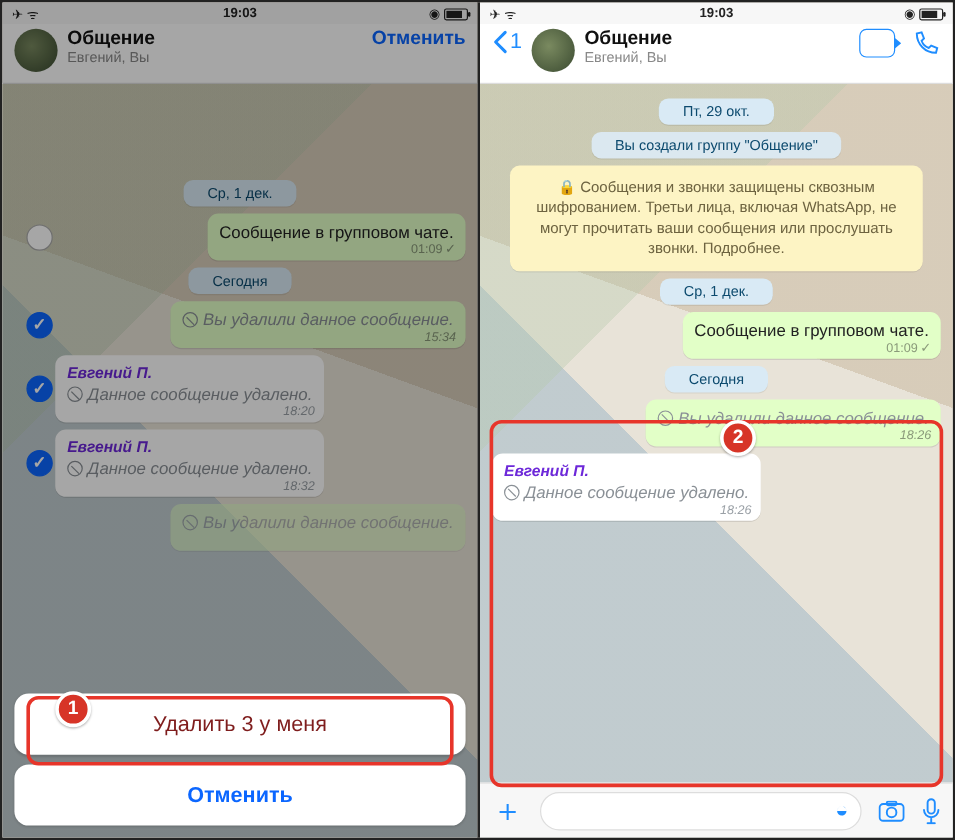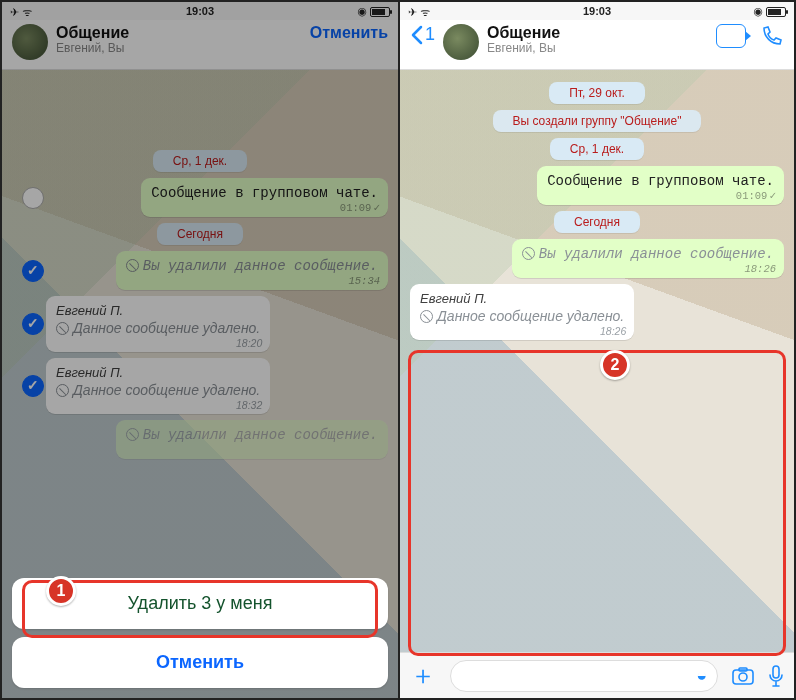--- a/index.html
+++ b/index.html
@@ -76,21 +76,21 @@
       #e8e3d8;
   }
   .scroll {
     position:absolute; left:0; right:0; top:68px; bottom:0;
     overflow:hidden;
     padding: 6px 10px;
   }
   .p2 .scroll { bottom:46px; }
   .datepill, .syspill {
     display:block; width:max-content; max-width:90%; margin:6px auto;
-    background:#d9eaf5; color:#b91c1c; font-size:12px; padding:4px 20px;
+    background:#d9eaf5; color:#0c4a6e; font-size:12px; padding:4px 20px;
     border-radius:8px; text-align:right;
     box-shadow: 0 1px 0 rgba(0,0,0,.07);
   }
   .syspill { background:#dbe8f0; }
   .infobox {
     background:#fdf4c4; color:#6d6340; font-size:12.5px; line-height:1.35;
     padding:10px 14px; border-radius:8px; margin:6px auto; max-width:92%;
     text-align:center;
     box-shadow: 0 1px 0 rgba(0,0,0,.07);
   }
@@ -105,40 +105,40 @@
   }
   .row { position:relative;}
   .sel.on { background:#0b66ff; border-color:#0b66ff;}
   .sel.on::after { content:"✓"; color:#fff; font-size:14px; position:absolute; left:4px; top:1px; font-weight:700;}
   .bub {
     max-width: 280px; border-radius:9px; padding:7px 10px 16px 10px;
     font-size:14px; color:#222; position:relative;
     box-shadow: 0 1px 0 rgba(0,0,0,.1);
     min-width:140px;
   }
-  .bub.out { background:#e2ffc7;font-family:Liberation Mono, monospace;}
+  .bub.out { background:#e2ffc7;}
   .bub.in { background:#fff;}
   .bub .time { position:absolute; right:8px; bottom:3px; font-size:10.5px; color:#8a9a7a;}
   .bub.in .time { color:#9aa0a6;}
   .bub .tick { font-size:11px; color:#8a9a7a; margin-left:2px;}
-  .bub .sender { color:#404040; font-size:13px; font-weight:400; margin-bottom:2px;}
+  .bub .sender { color:#6d28d9; font-size:13px; font-weight:700; margin-bottom:2px;}
   .bub.del { color:#8a9096; font-style:italic;}
   .noic { display:inline-block; width:13px; height:13px; border:1.4px solid currentColor; border-radius:50%; position:relative; vertical-align:-2px; margin-right:4px;}
   .noic::after { content:""; position:absolute; left:1px; right:1px; top:50%; height:1.4px; background:currentColor; transform:rotate(45deg);}
   .lock { font-size:12px;}
   .sheet {
     position:absolute; left:0; right:0; bottom:0;
     padding:10px;
   }
   .sheetbtn {
     background:#fff; border-radius:12px; text-align:center;
     padding:15px 0; font-size:18px; margin-top:8px;
     box-shadow: 0 1px 2px rgba(0,0,0,.15);
   }
-  .sheetbtn.red { color:#14532d;}
+  .sheetbtn.red { color:#7f1d1d;}
   .sheetbtn.blue { color:#0b66ff; font-weight:600;}
   .dim {
     position:absolute; inset:0; background:rgba(0,0,0,.35);
   }
   .inputbar {
     position:absolute; bottom:0; left:0; right:0; height:46px;
     background:#f7f7f7; border-top:1px solid #ddd;
     display:flex; align-items:center; padding:0 10px; gap:14px;
   }
   .inputbar .plus { color:#1f8dff; font-size:26px; font-weight:300;}
@@ -272,20 +272,24 @@
         </div>
       </div>
     </div>
 
     <div class="chatbg"></div>
     <div class="scroll">
 
       <div class="datepill">Пт, 29 окт.</div>
       <div class="syspill">Вы создали группу "Общение"</div>
 
+      <div class="infobox">
+        <span class="lock">🔒</span>
+        <span>Сообщения и звонки защищены сквозным шифрованием. Третьи лица, включая WhatsApp, не могут прочитать ваши сообщения или прослушать звонки. Подробнее.</span>
+      </div>
 
       <div class="datepill">Ср, 1 дек.</div>
 
       <div class="row right">
         <div class="bub out">
           <span>Сообщение в групповом чате.</span>
           <span class="time"><span>01:09</span><span class="tick">✓</span></span>
         </div>
       </div>
 

